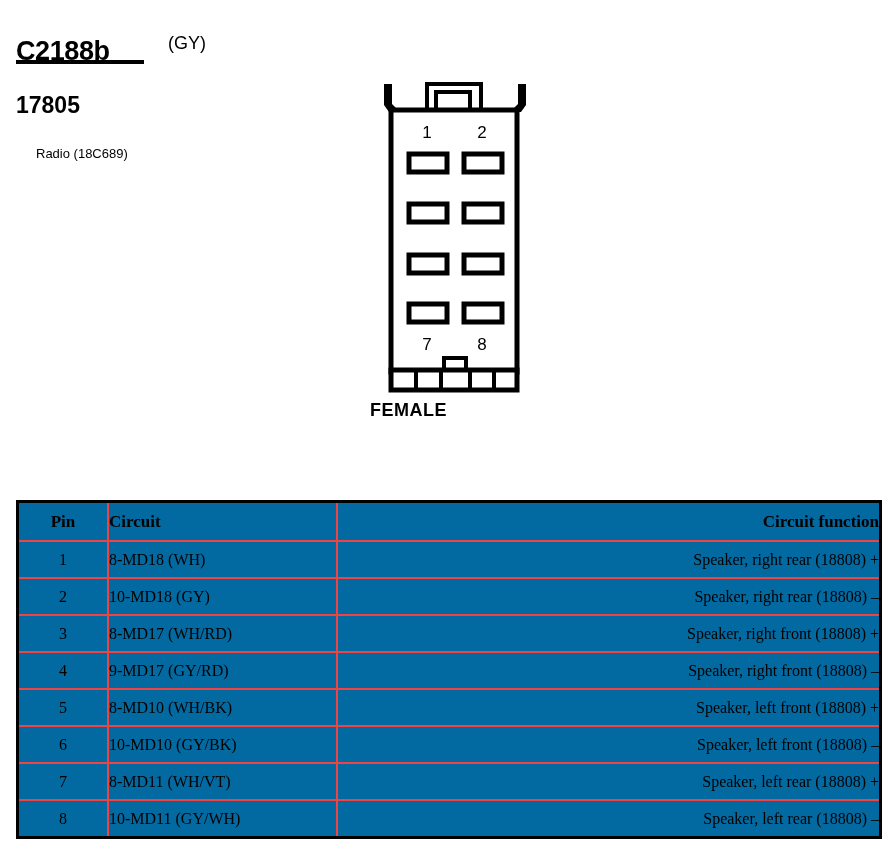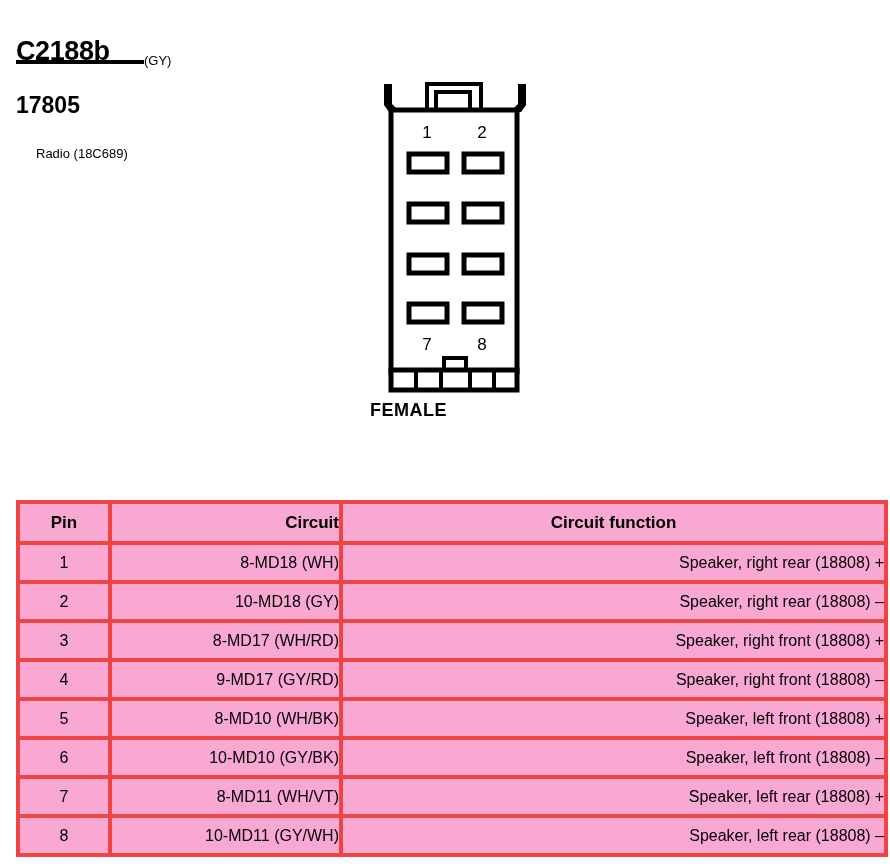--- a/index.html
+++ b/index.html
@@ -31,26 +31,25 @@
     position: absolute;
     left: 0;
     top: 12px;
     font-size: 27px;
     font-weight: bold;
     letter-spacing: -0.4px;
     line-height: 30px;
   }
   #connector-color-code {
     position: absolute;
-    left: 128px;
+    left: 152px;
     top: 12px;
-    font-size: 13px;
+    font-size: 18px;
     font-weight: normal;
     line-height: 14px;
-    margin-top: 18px;
   }
   #connector-id-underline {
     position: absolute;
     left: 16px;
     top: 60px;
     width: 128px;
     height: 4px;
     background: #000;
   }
   #part-number {
@@ -98,35 +97,36 @@
     top: 500px;
     width: 856px;
   }
   table#pin-table {
     border-collapse: collapse;
     width: 856px;
     table-layout: fixed;
   }
   table#pin-table td,
   table#pin-table th {
-    border: 4px solid #ef4444;
+    border: 2px solid #ef4444;
     padding: 0;
     height: 35px;
     font-size: 16px;
     font-weight: normal;
     vertical-align: middle;
-    background: #f9a8d4;
+    background: #0369a1;
+    font-family: Liberation Serif, serif;
   }
   table#pin-table thead th {
     font-weight: bold;
     font-size: 17px;
     height: 37px;
   }
   .col-pin { width: 88px; text-align: center; }
-  .col-circuit { width: 227px; text-align: right; }
+  .col-circuit { width: 227px; text-align: left; }
   .col-function { width: 541px; text-align: right; }
   .col-function.cell { padding-left: 11px; }
   
   table#pin-table {
     border: 3px solid #000;
   }
 </style>
 </head>
 <body>
 
@@ -182,21 +182,21 @@
 </div>
 
 <div id="female-label">FEMALE</div>
 
 <div id="pin-table-wrap">
   <table id="pin-table">
     <thead>
       <tr>
         <th class="col-pin">Pin</th>
         <th class="col-circuit">Circuit</th>
-        <th class="col-function" style="text-align:center">Circuit function</th>
+        <th class="col-function" style="">Circuit function</th>
       </tr>
     </thead>
     <tbody>
       <tr>
         <td class="col-pin">1</td>
         <td class="col-circuit">8-MD18 (WH)</td>
         <td class="col-function cell">Speaker, right rear (18808) +</td>
       </tr>
       <tr>
         <td class="col-pin">2</td>

